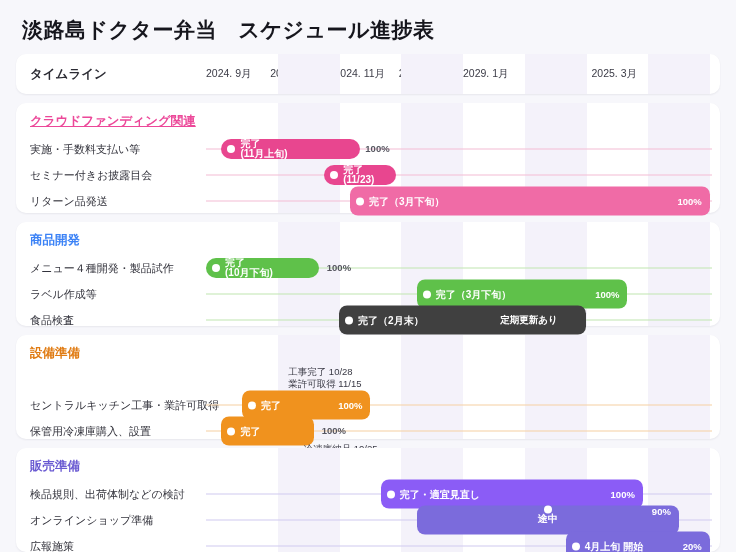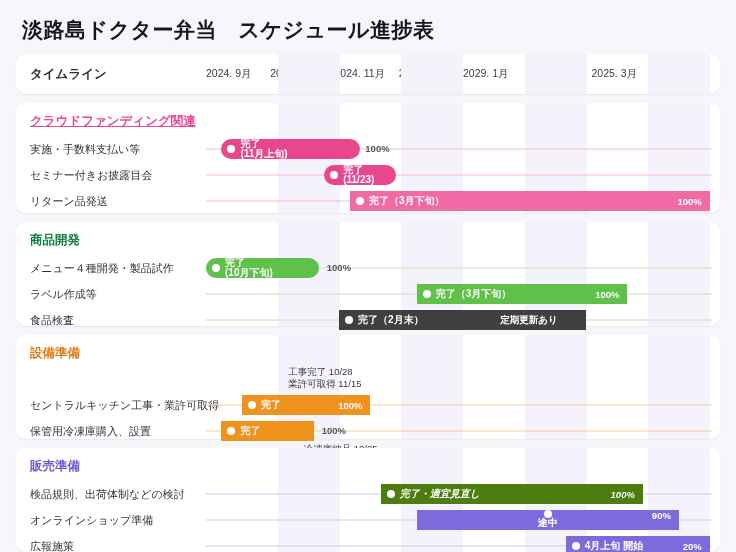--- a/index.html
+++ b/index.html
@@ -51,21 +51,21 @@
   }
 
   
   .colshade{position:absolute;top:0;bottom:0;left:200px;right:10px;display:flex;pointer-events:none;}
   .colshade span{flex:1;}
   .colshade span:nth-child(even){background:#f4f2fa;}
 
   
   .bar{
     position:absolute;top:50%;transform:translateY(-50%);
-    height:20px;border-radius:0;
+    height:29px;border-radius:8px;
     display:flex;align-items:center;
     font-size:10px;font-weight:bold;color:#fff;
     white-space:nowrap;
   }
   .bar .dot{
     width:8px;height:8px;border-radius:50%;background:#fff;
     margin-left:6px;margin-right:5px;flex:none;
   }
   .bar .btxt{line-height:1;}
   .bar .pct{
@@ -185,21 +185,21 @@
     <div class="colshade">
       <span></span>
         <span></span>
         <span></span>
         <span></span>
         <span></span>
         <span></span>
         <span></span>
         <span></span>
     </div>
-    <div class="grp-title" style="color:#15803d;">商品開発</div>
+    <div class="grp-title" style="color:#3b82f6;">商品開発</div>
     <div class="rows">
 
       <div class="row">
         <div class="rlabel">メニュー４種開発・製品試作</div>
         <div class="track">
           <div class="baseline" style="background:#bfe6b0;"></div>
           <div class="bar two" style="left:0%;width:22%;background:#5fc14a;">
             <span class="dot"></span>
             <span class="btxt">
               <span>完了</span>
@@ -304,21 +304,21 @@
         <span></span>
         <span></span>
     </div>
     <div class="grp-title" style="color:#6a5ad2;">販売準備</div>
     <div class="rows">
 
       <div class="row">
         <div class="rlabel">検品規則、出荷体制などの検討</div>
         <div class="track">
           <div class="baseline" style="background:#cfc9f0;"></div>
-          <div class="bar" style="left:34%;width:51%;background:#4d7c0f;font-style:italic;">
+          <div class="bar" style="left:34%;width:51%;background:#8b5cf6;">
             <span class="dot"></span>
             <span class="btxt">完了・適宜見直し</span>
             <span class="pct">100%</span>
           </div>
         </div>
       </div>
 
       <div class="row">
         <div class="rlabel">オンラインショップ準備</div>
         <div class="track">

